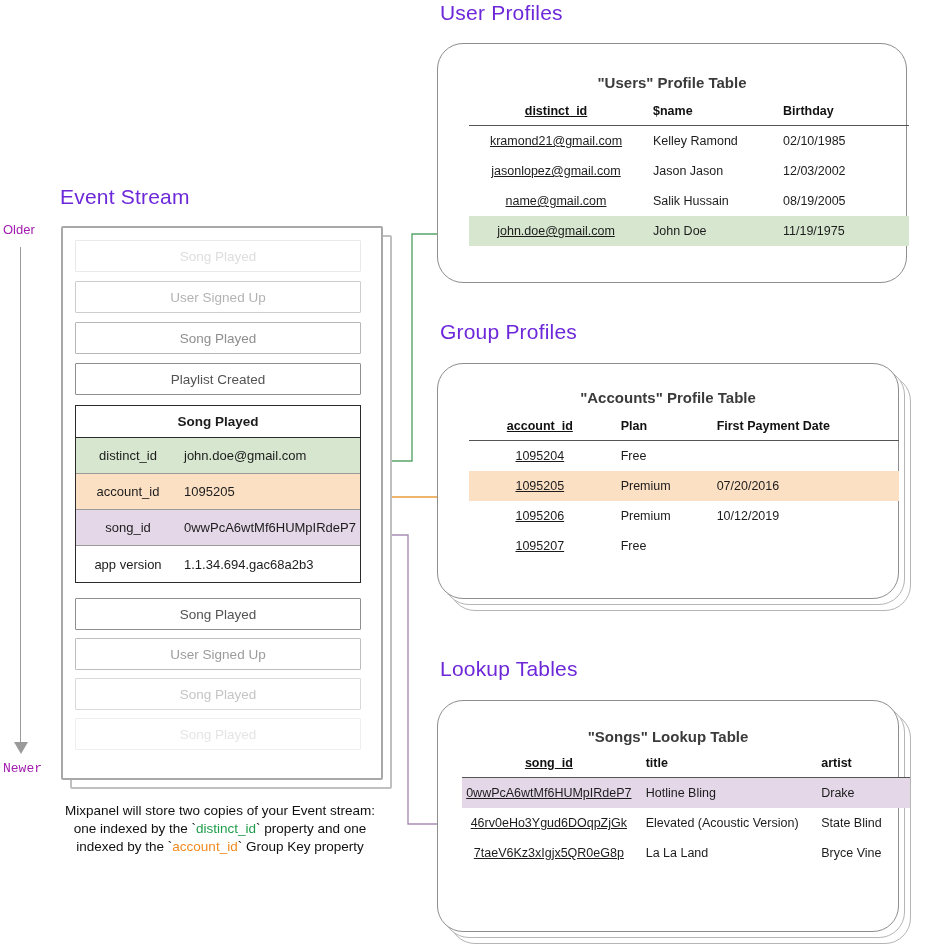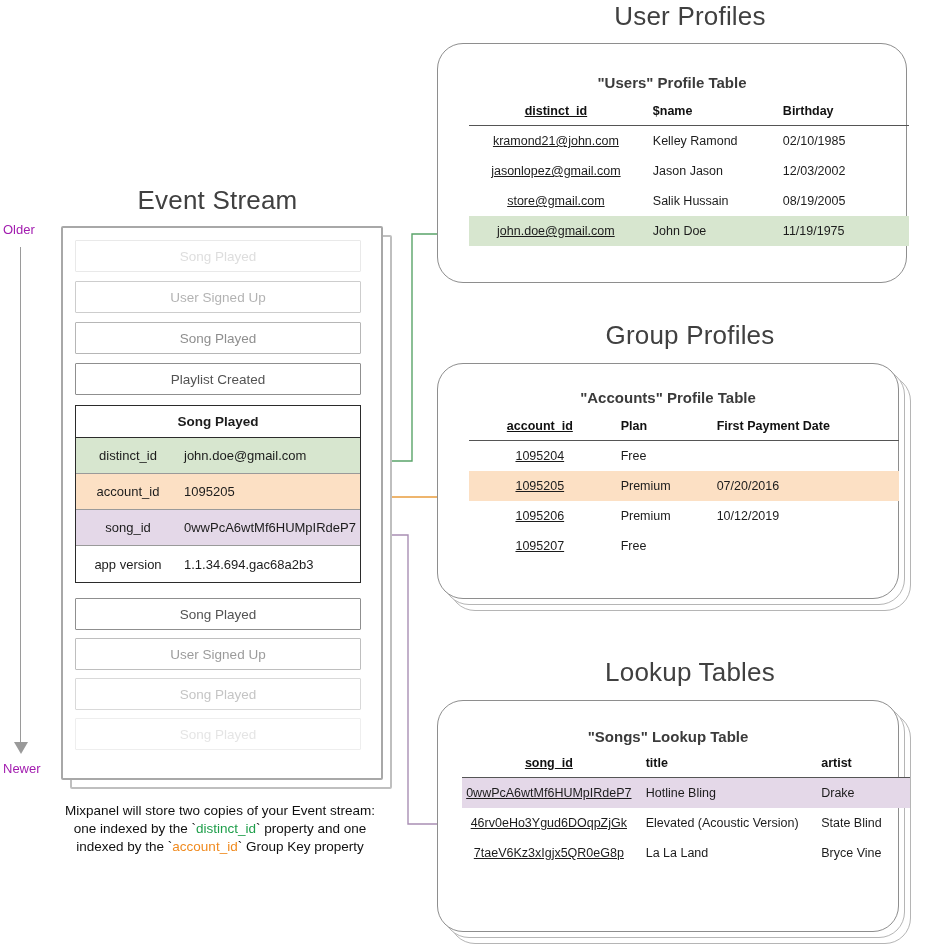--- a/index.html
+++ b/index.html
@@ -14,23 +14,23 @@
     font-family: "Liberation Sans", sans-serif;
     color: #1f1f1f;
     overflow: hidden;
   }
 
   .canvas { position: absolute; inset: 0; }
 
   
   .section-title {
     position: absolute;
-    font-size: 26px;
-    color: #404040;
-    text-align: center;
+    font-size: 21px;
+    color: #6d28d9;
+    text-align: left;
     letter-spacing: 0.2px;
     white-space: nowrap;
   }
 
   
   #event-stream-title { left: 60px; top: 185px; width: 315px; }
 
   .es-stack-back {
     position: absolute;
     left: 70px; top: 235px;
@@ -102,21 +102,21 @@
   .prop-val { flex: 1; padding-left: 4px; }
 
   
   .axis-label {
     position: absolute;
     font-size: 13px;
     color: #a21caf;
     white-space: nowrap;
   }
   #axis-older { left: 3px; top: 222px; }
-  #axis-newer { left: 3px; top: 761px; }
+  #axis-newer { left: 3px; top: 761px; font-family: Liberation Mono, monospace; }
   .axis-line {
     position: absolute;
     left: 20px;
     top: 247px;
     width: 1.4px;
     height: 500px;
     background: #9a9a9a;
   }
   .axis-arrow {
     position: absolute;
@@ -311,31 +311,31 @@
           <tr>
             <th class="col-key" style="width:180px;">
               <span class="u">distinct_id</span>
             </th>
             <th class="col-plain" style="width:125px;">$name</th>
             <th class="col-plain" style="width:135px;">Birthday</th>
           </tr>
         </thead>
         <tbody>
           <tr>
-            <td class="col-key"><span class="u">kramond21@john.com</span></td>
+            <td class="col-key"><span class="u">kramond21@gmail.com</span></td>
             <td class="col-plain">Kelley Ramond</td>
             <td class="col-plain">02/10/1985</td>
           </tr>
           <tr>
             <td class="col-key"><span class="u">jasonlopez@gmail.com</span></td>
             <td class="col-plain">Jason Jason</td>
             <td class="col-plain">12/03/2002</td>
           </tr>
           <tr>
-            <td class="col-key"><span class="u">store@gmail.com</span></td>
+            <td class="col-key"><span class="u">name@gmail.com</span></td>
             <td class="col-plain">Salik Hussain</td>
             <td class="col-plain">08/19/2005</td>
           </tr>
           <tr class="hl-green">
             <td class="col-key"><span class="u">john.doe@gmail.com</span></td>
             <td class="col-plain">John Doe</td>
             <td class="col-plain">11/19/1975</td>
           </tr>
         </tbody>
       </table>

